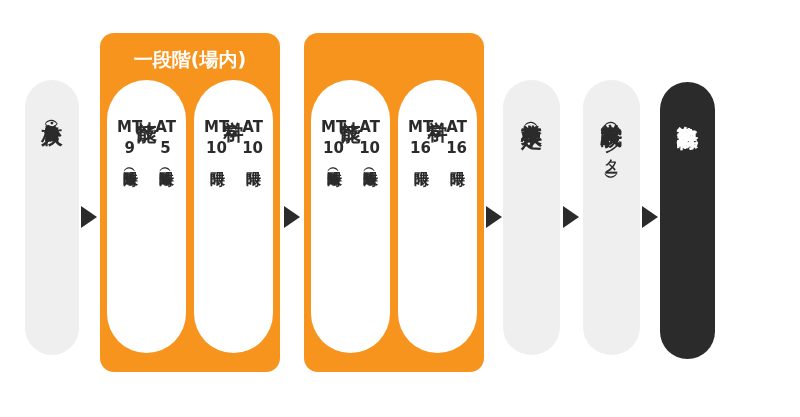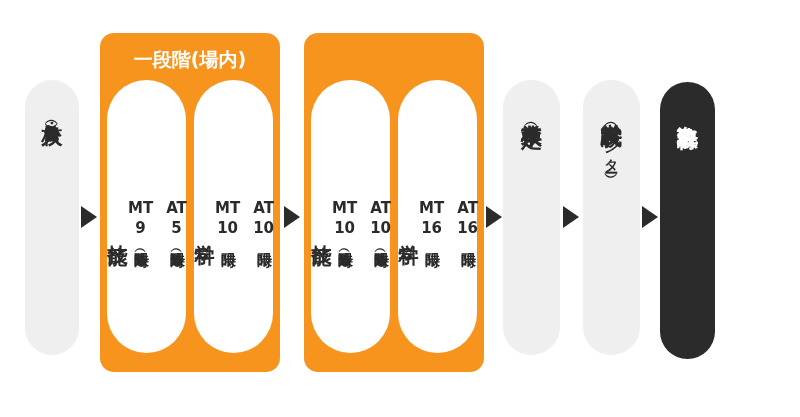--- a/index.html
+++ b/index.html
@@ -54,21 +54,21 @@
     padding-top:17px;text-align:center;
     color:#ffffff;font-size:19px;line-height:1;
   }
   .stage-pills{
     position:absolute;top:47px;left:0;right:0;
     display:flex;justify-content:center;gap:8px;
   }
   .inner-pill{
     width:79px;height:273px;
     background:#ffffff;border-radius:40px;
-    display:flex;flex-direction:row;align-items:center;
+    display:flex;flex-direction:column;align-items:center;
   }
   .pill-head{
     writing-mode:vertical-rl;text-orientation:mixed;
     font-size:20px;line-height:1.05;letter-spacing:1px;
     margin-top:26px;
   }
   .cols{display:flex;gap:13px;justify-content:center;margin-top:11px;}
   .vcol{display:flex;flex-direction:column;align-items:center;gap:4px;}
   .trans{font-size:15px;line-height:1.1;}
   .num{font-size:15px;line-height:1.1;}

